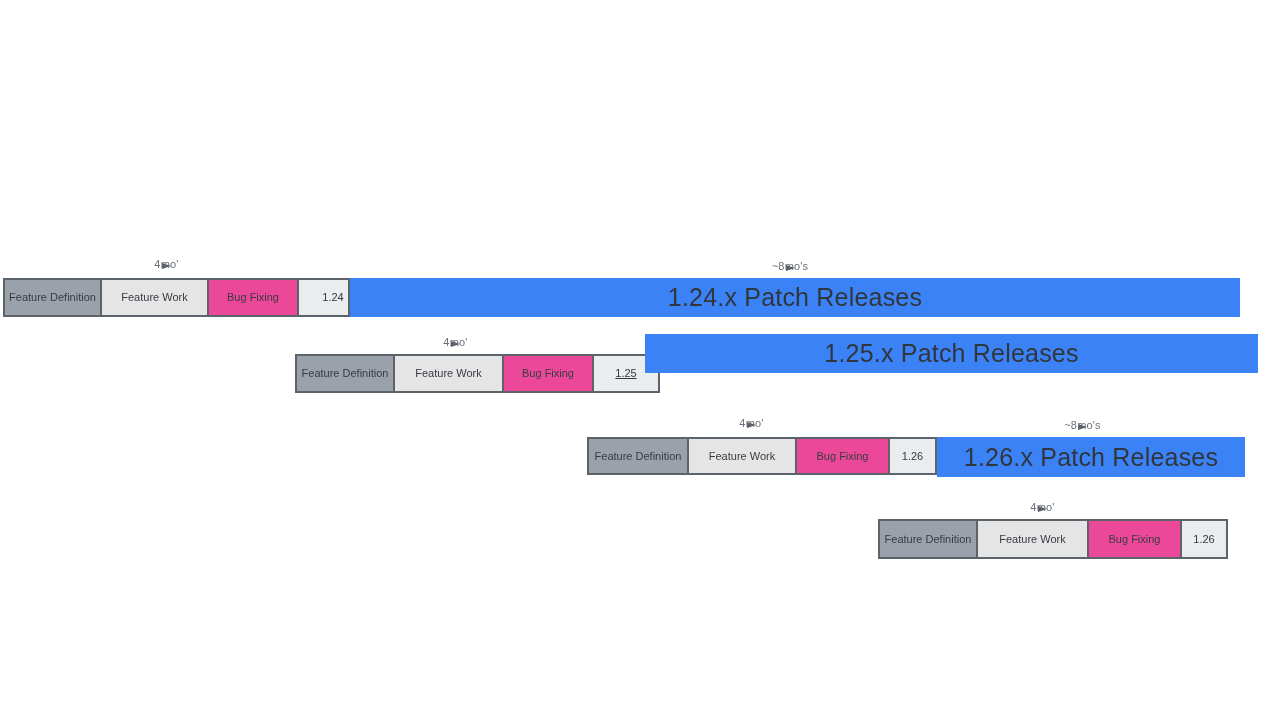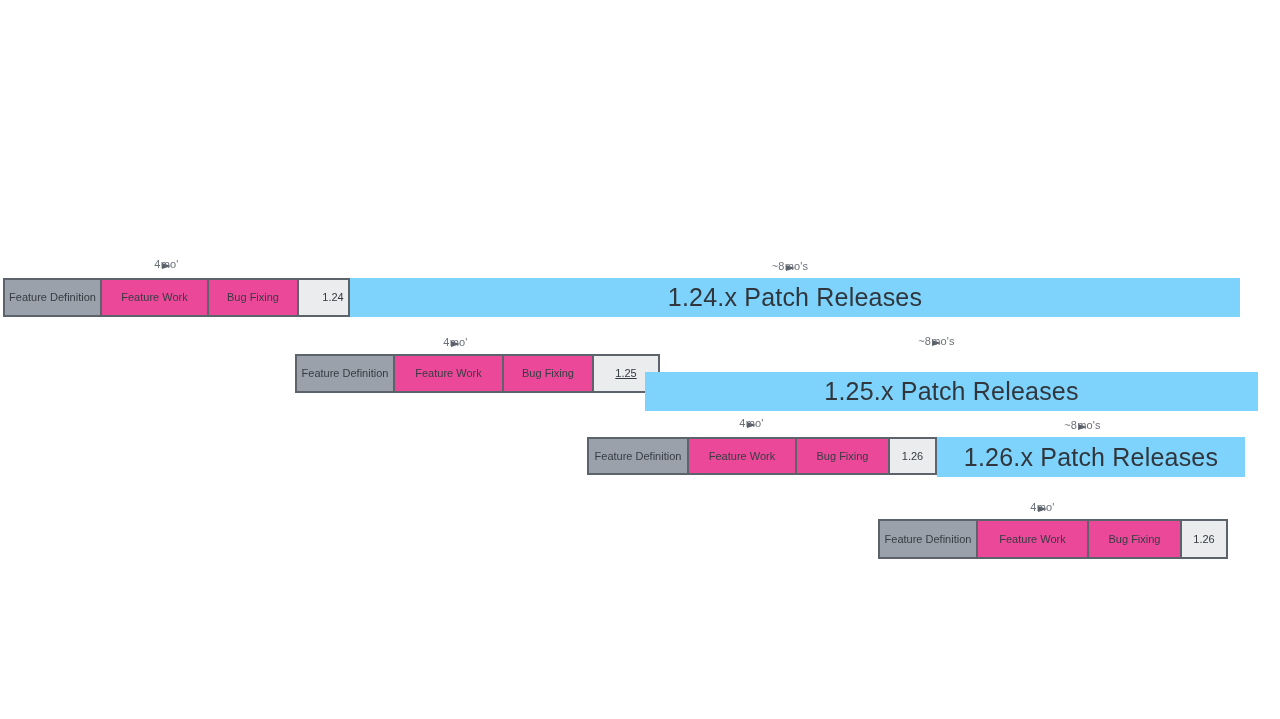--- a/index.html
+++ b/index.html
@@ -15,26 +15,26 @@
   .arrow .head{width:0;height:0;border-left:9px solid #585e66;
                border-top:3.5px solid transparent;border-bottom:3.5px solid transparent;}
 
   
   .phases{position:absolute;display:flex;border:2px solid #5d636b;box-sizing:border-box;background:#fff;}
   .phase{display:flex;align-items:center;justify-content:center;text-align:left;
          font-size:11px;line-height:1.3;color:#373c43;box-sizing:border-box;
          border-right:2px solid #5d636b;}
   .phase:last-child{border-right:none;}
   .phase.fd{background:#9aa1aa;}
-  .phase.fw{background:#ec4899;}
+  .phase.fw{background:#e5e5e5;}
   .phase.bf{background:#ec4899;}
   .phase.ver{background:#eaecee;font-size:11px;color:#34393f;}
 
   
-  .patch-bar{position:absolute;background:#7dd3fc;display:flex;align-items:center;
+  .patch-bar{position:absolute;background:#3b82f6;display:flex;align-items:center;
              justify-content:center;font-size:25px;color:#31363c;letter-spacing:.2px;}
 </style>
 </head>
 <body>
 
 <div class="canvas">
 
   <div>
     <div class="arrow" style="left:3px;top:251px;width:327px;">
       <div class="seg" style="width:124px;"></div>
@@ -69,21 +69,21 @@
       <span class="lbl">~8mo's</span>
       <div class="seg rest"></div>
       <div class="head"></div>
     </div>
     <div class="phases" style="left:295px;top:354px;height:39px;">
       <div class="phase fd" style="width:98px;">Feature Definition</div>
       <div class="phase fw" style="width:109px;">Feature Work</div>
       <div class="phase bf" style="width:90px;">Bug Fixing</div>
       <div class="phase ver" style="width:64px;text-decoration:underline;">1.25</div>
     </div>
-    <div class="patch-bar" style="left:645px;top:372px;width:613px;height:39px;">1.25.x Patch Releases</div>
+    <div class="patch-bar" style="left:645px;top:334px;width:613px;height:39px;">1.25.x Patch Releases</div>
   </div>
 
   <div>
     <div class="arrow" style="left:585px;top:410px;width:333px;">
       <div class="seg" style="width:130px;"></div>
       <span class="lbl">4mo'</span>
       <div class="seg rest"></div>
       <div class="head"></div>
     </div>
     <div class="arrow" style="left:942px;top:412px;width:281px;">

